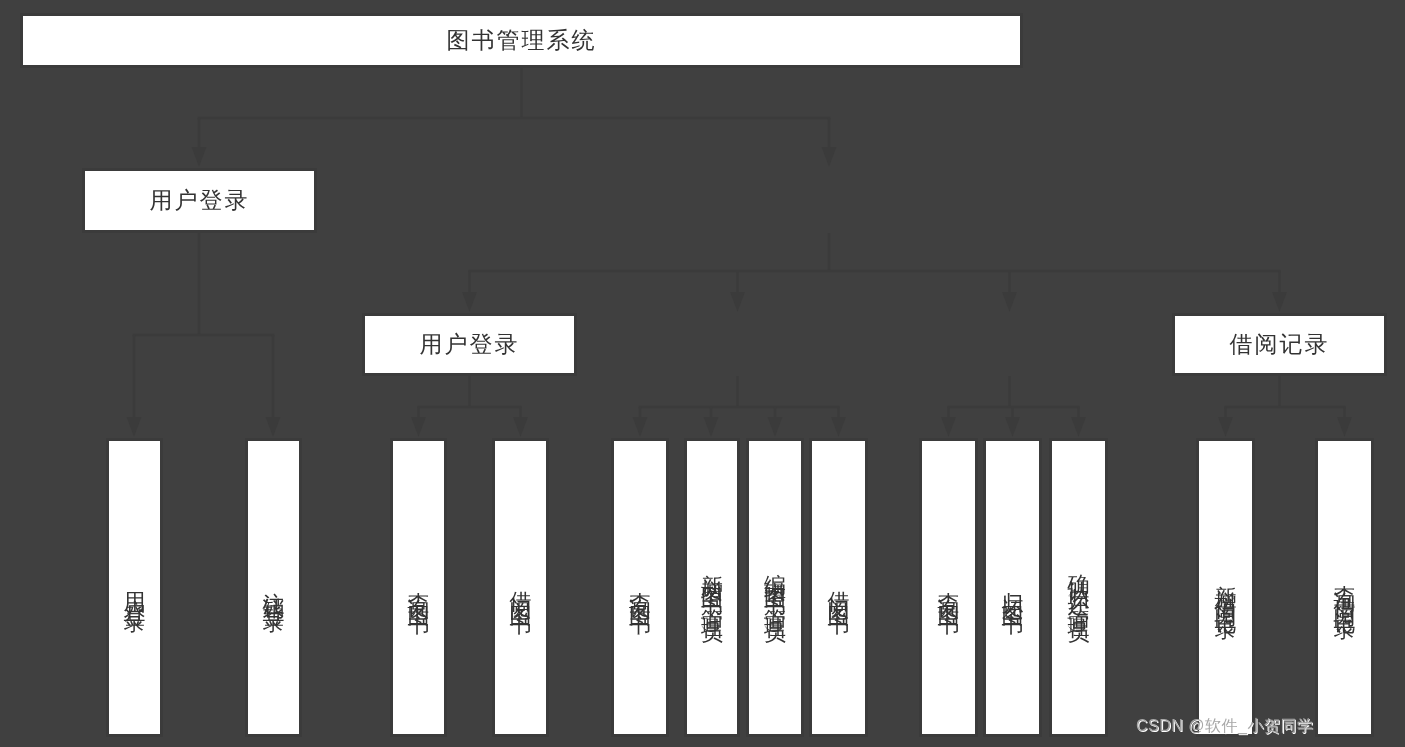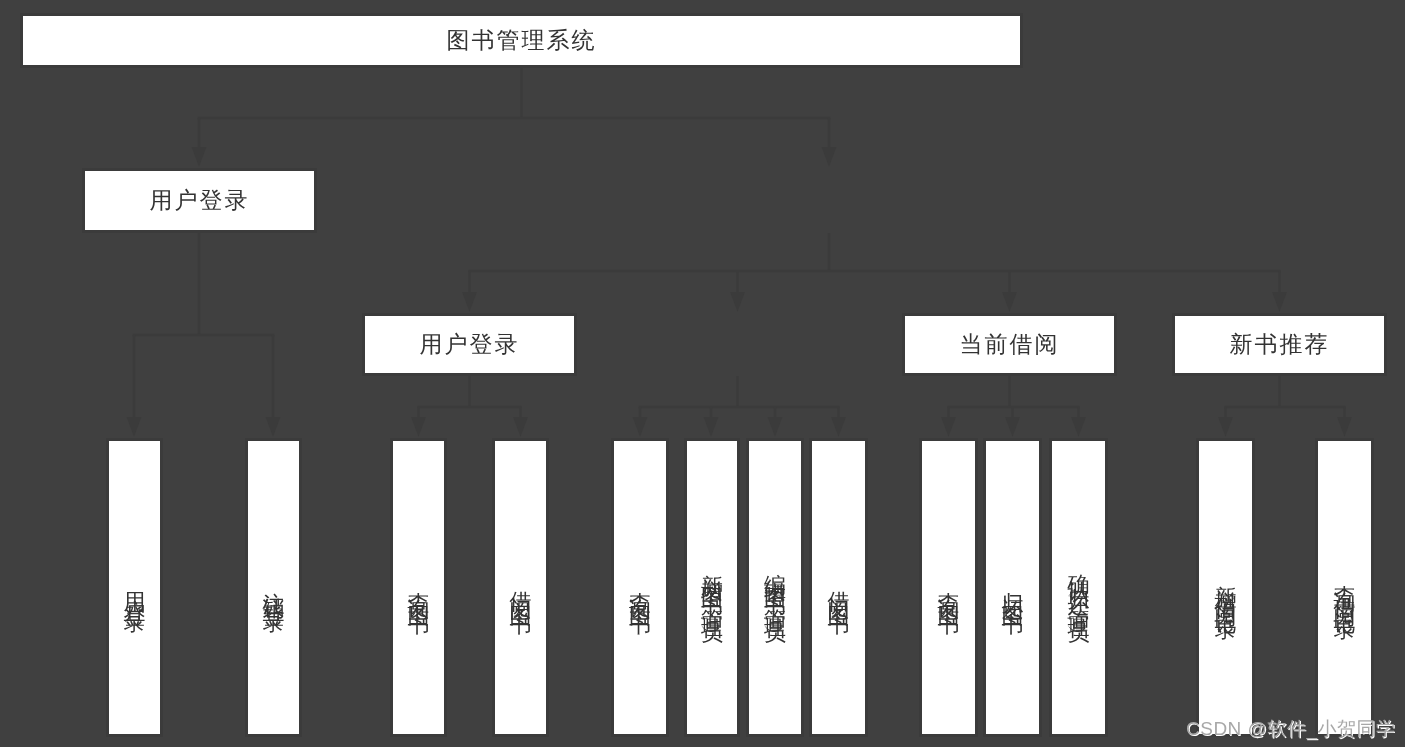--- a/index.html
+++ b/index.html
@@ -30,23 +30,23 @@
   }
   .box.v span{
     writing-mode:vertical-rl;
     color:#333333;
     font-size:22px;
     letter-spacing:7px;
     line-height:1;
   }
   #watermark{
     position:absolute;
-    left:1186px;top:716px;
+    left:1136px;top:716px;
     z-index:3;
-    font-size:19px;
+    font-size:16px;
     color:#a8a8a8;
     text-shadow:1px 1px 0 #ffffff;
     white-space:nowrap;
     letter-spacing:0.5px;
   }
 </style>
 </head>
 <body>
 
 <div id="stage">
@@ -110,25 +110,22 @@
     <span>图书管理系统</span>
   </div>
 
   <div class="box h" style="left:82px;top:168px;width:235px;height:65px">
     <span>用户登录</span>
   </div>
 
   <div class="box h" style="left:362px;top:313px;width:215px;height:63px">
     <span>用户登录</span>
   </div>
-  <div class="box h" style="left:902px;top:313px;width:215px;height:63px">
-    <span>当前借阅</span>
-  </div>
   <div class="box h" style="left:1172px;top:313px;width:215px;height:63px">
-    <span>新书推荐</span>
+    <span>借阅记录</span>
   </div>
 
   <div class="box v" style="left:106px;top:438px;width:57px;height:299px">
     <span>用户登录</span>
   </div>
   <div class="box v" style="left:245px;top:438px;width:57px;height:299px">
     <span>注销登录</span>
   </div>
 
   <div class="box v" style="left:390px;top:438px;width:57px;height:299px">

